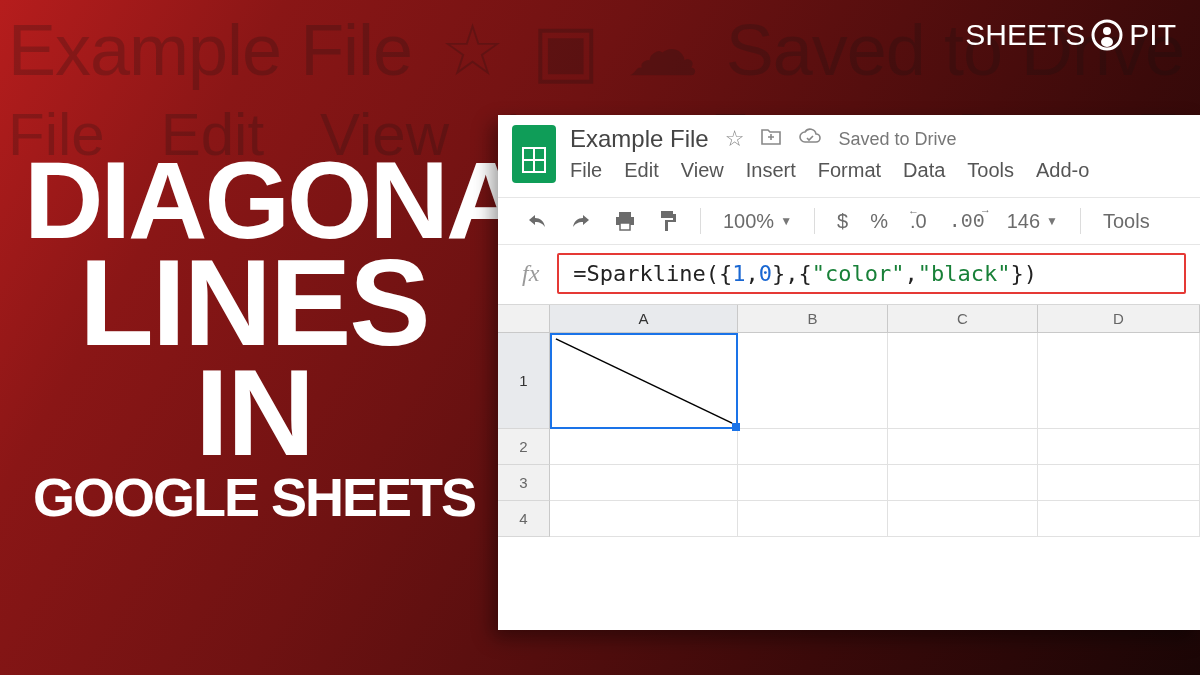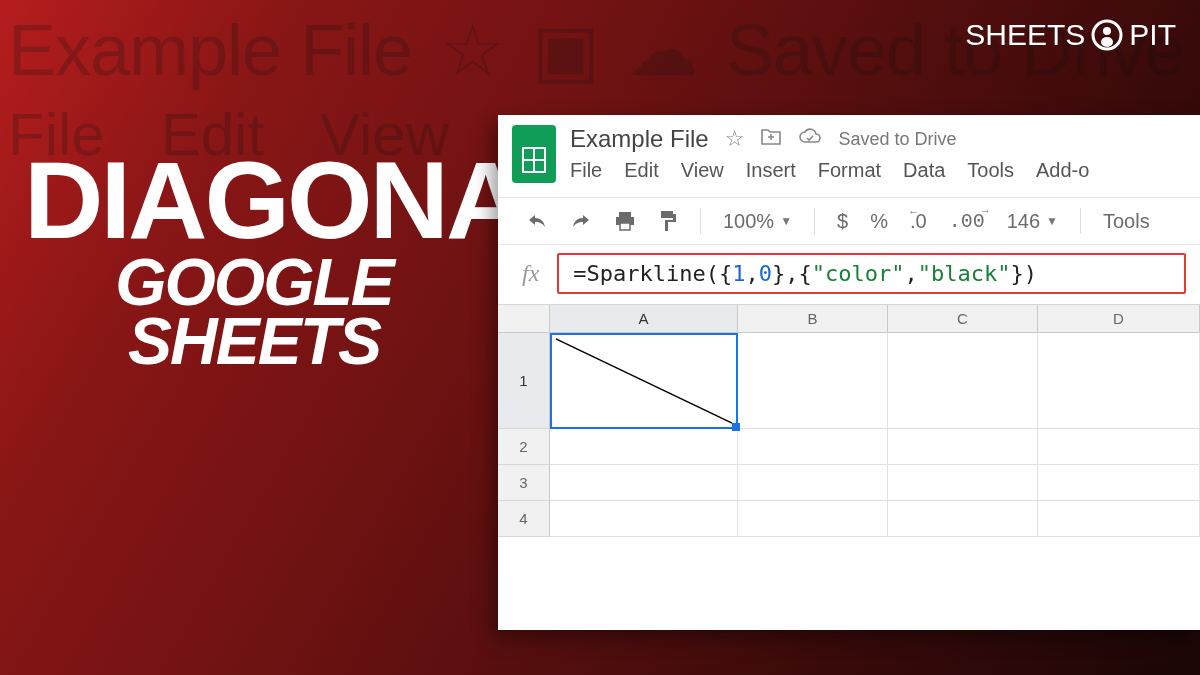--- a/index.html
+++ b/index.html
@@ -47,21 +47,21 @@
     width: 460px;
     font-family: 'Arial Black', Impact, sans-serif;
     color: #fff;
     font-weight: 900;
     line-height: 0.90;
     text-align: center;
     letter-spacing: -3px;
   }
   .headline .l1 { font-size: 110px; }
   .headline .l2 { font-size: 122px; letter-spacing: -2px;}
-  .headline .l3 { font-size: 66px; letter-spacing: -2px; margin-top:4px;font-style:italic; }
+  .headline .l3 { font-size: 54px; letter-spacing: -2px; margin-top:4px; }
 
   
   .panel {
     position: absolute;
     top: 115px;
     left: 498px;
     right: 0;
     bottom: 45px;
     background: #fff;
     box-shadow: -6px 8px 18px rgba(0,0,0,0.4);
@@ -286,20 +286,21 @@
         <circle cx="16" cy="16" r="14" fill="none" stroke="#fff" stroke-width="3"></circle>
         <circle cx="16" cy="12" r="4" fill="#fff"></circle>
         <ellipse cx="16" cy="23" rx="6" ry="5" fill="#fff"></ellipse>
       </svg>
   </span>
   <span>PIT</span>
 </div>
 
 <div class="headline">
   <div class="l1">DIAGONAL</div>
+  <div class="l2">LINES IN</div>
   <div class="l3">GOOGLE SHEETS</div>
 </div>
 
 <div class="panel">
 
   <div class="panel-header">
     <div class="sheets-logo"></div>
     <div class="title-block">
       <div class="title-row">
         <span>Example File</span>

